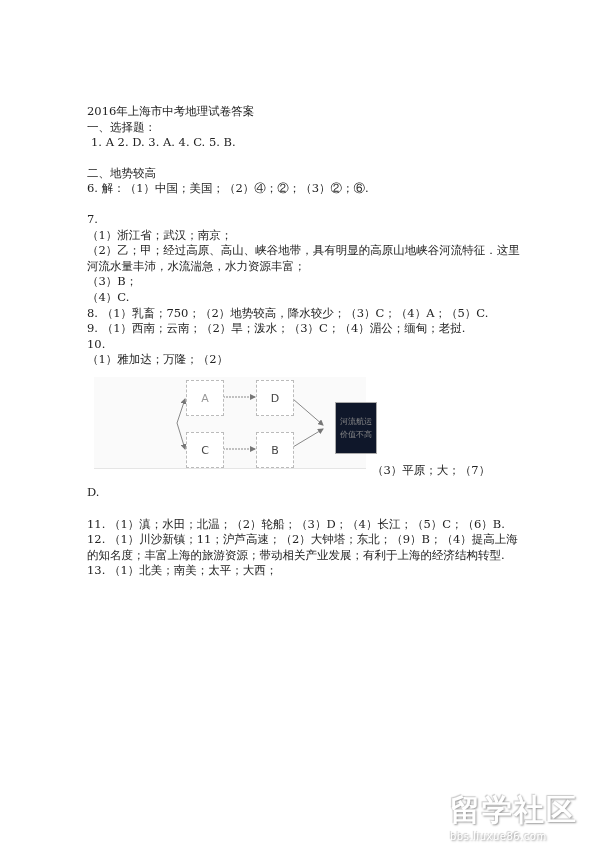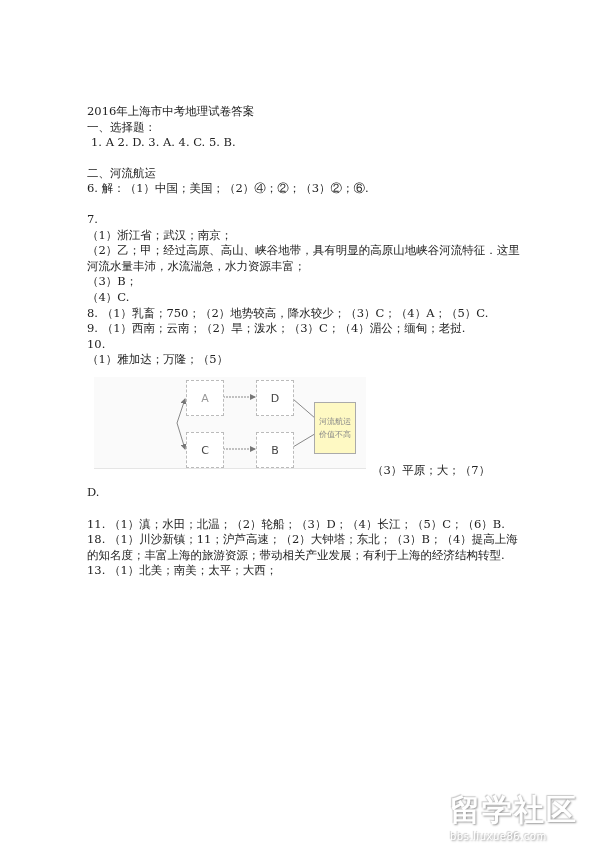--- a/index.html
+++ b/index.html
@@ -13,47 +13,47 @@
   .gap { height: 15px; }
   .diagram { position: absolute; left: 94px; top: 377px; width: 272px; height: 92px; }
   .diagram .bg { position: absolute; left: 0; top: 0; width: 272px; height: 92px; background: #fafafa; }
   .diagram .hr { position: absolute; left: 0; bottom: 0; width: 272px; height: 1px; background: #e5e5e5; }
   .box { position: absolute; border: 1px dashed #bbb; background: #fff; display: flex; align-items: center; justify-content: center; font-size: 11px; color: #444; font-family: "DejaVu Sans", sans-serif; text-align: center; }
   .box.src { left: 2px; top: 23px; width: 80px; height: 45px; color: #aaa; font-size: 9px; line-height: 14px; border-color: #ccc; }
   .box.a { left: 92px; top: 3px; width: 36px; height: 34px; color: #999; }
   .box.c { left: 92px; top: 55px; width: 36px; height: 34px; }
   .box.d { left: 162px; top: 3px; width: 36px; height: 34px; }
   .box.b { left: 162px; top: 55px; width: 36px; height: 34px; }
-  .box.result { left: 220px; top: 25px; width: 40px; height: 50px; background: #fef9c3; border: 1px solid #aaa; color: #888; font-size: 8px; line-height: 13px; }
+  .box.result { left: 241px; top: 25px; width: 40px; height: 50px; background: #0f172a; border: 1px solid #aaa; color: #888; font-size: 8px; line-height: 13px; }
   svg.arrows { position: absolute; left: 0; top: 0; }
   .tail { position: absolute; left: 372px; top: 463px; font-size: 11.5px; white-space: nowrap; }
   .watermark { position: absolute; left: 450px; top: 790px; width: 145px; text-align: left; font-family: "DejaVu Sans", sans-serif; color: #fff; text-shadow: 1px 1px 2px #999, -1px -1px 1px #ccc; }
   .watermark .wm-big { font-size: 30px; font-weight: bold; letter-spacing: 2px; }
   .watermark .wm-small { font-size: 10px; letter-spacing: 0.5px; }
 </style>
 </head>
 <body>
 
 <div class="page">
   <div class="line">2016年上海市中考地理试卷答案</div>
   <div class="line">一、选择题：</div>
   <div class="line" style="padding-left:4px;">1. A  2. D. 3. A. 4. C. 5. B.</div>
   <div class="gap"></div>
-  <div class="line">二、河流航运</div>
+  <div class="line">二、地势较高</div>
   <div class="line">6. 解：（1）中国；美国；（2）④；②；（3）②；⑥.</div>
   <div class="gap"></div>
   <div class="line">7.</div>
   <div class="line">（1）浙江省；武汉；南京；</div>
   <div class="wrap">（2）乙；甲；经过高原、高山、峡谷地带，具有明显的高原山地峡谷河流特征．这里河流水量丰沛，水流湍急，水力资源丰富；</div>
   <div class="line">（3）B；</div>
   <div class="line">（4）C.</div>
   <div class="line">8. （1）乳畜；750；（2）地势较高，降水较少；（3）C；（4）A；（5）C.</div>
   <div class="line">9. （1）西南；云南；（2）旱；泼水；（3）C；（4）湄公；缅甸；老挝.</div>
   <div class="line">10.</div>
-  <div class="line">（1）雅加达；万隆；（5）</div>
+  <div class="line">（1）雅加达；万隆；（2）</div>
 </div>
 
 <div class="diagram">
   <div class="bg"></div>
   <svg class="arrows" width="272" height="92">
     <defs>
       <marker id="ah" markerWidth="6" markerHeight="6" refX="5" refY="3" orient="auto">
         <path d="M0,0 L6,3 L0,6 z" fill="#777"></path>
       </marker>
     </defs>
@@ -76,20 +76,20 @@
   </div>
   <div class="hr"></div>
 </div>
 
 <div class="tail">（3）平原；大；（7）</div>
 
 <div class="page" style="top:485px;">
   <div class="line">D.</div>
   <div class="gap" style="height:16px;"></div>
   <div class="line">11. （1）滇；水田；北温；（2）轮船；（3）D；（4）长江；（5）C；（6）B.</div>
-  <div class="wrap">18. （1）川沙新镇；11；沪芦高速；（2）大钟塔；东北；（3）B；（4）提高上海的知名度；丰富上海的旅游资源；带动相关产业发展；有利于上海的经济结构转型.</div>
+  <div class="wrap">12. （1）川沙新镇；11；沪芦高速；（2）大钟塔；东北；（9）B；（4）提高上海的知名度；丰富上海的旅游资源；带动相关产业发展；有利于上海的经济结构转型.</div>
   <div class="line">13. （1）北美；南美；太平；大西；</div>
 </div>
 
 <div class="watermark">
   <div class="wm-big">留学社区</div>
   <div class="wm-small">bbs.liuxue86.com</div>
 </div>
 
 </body></html>

